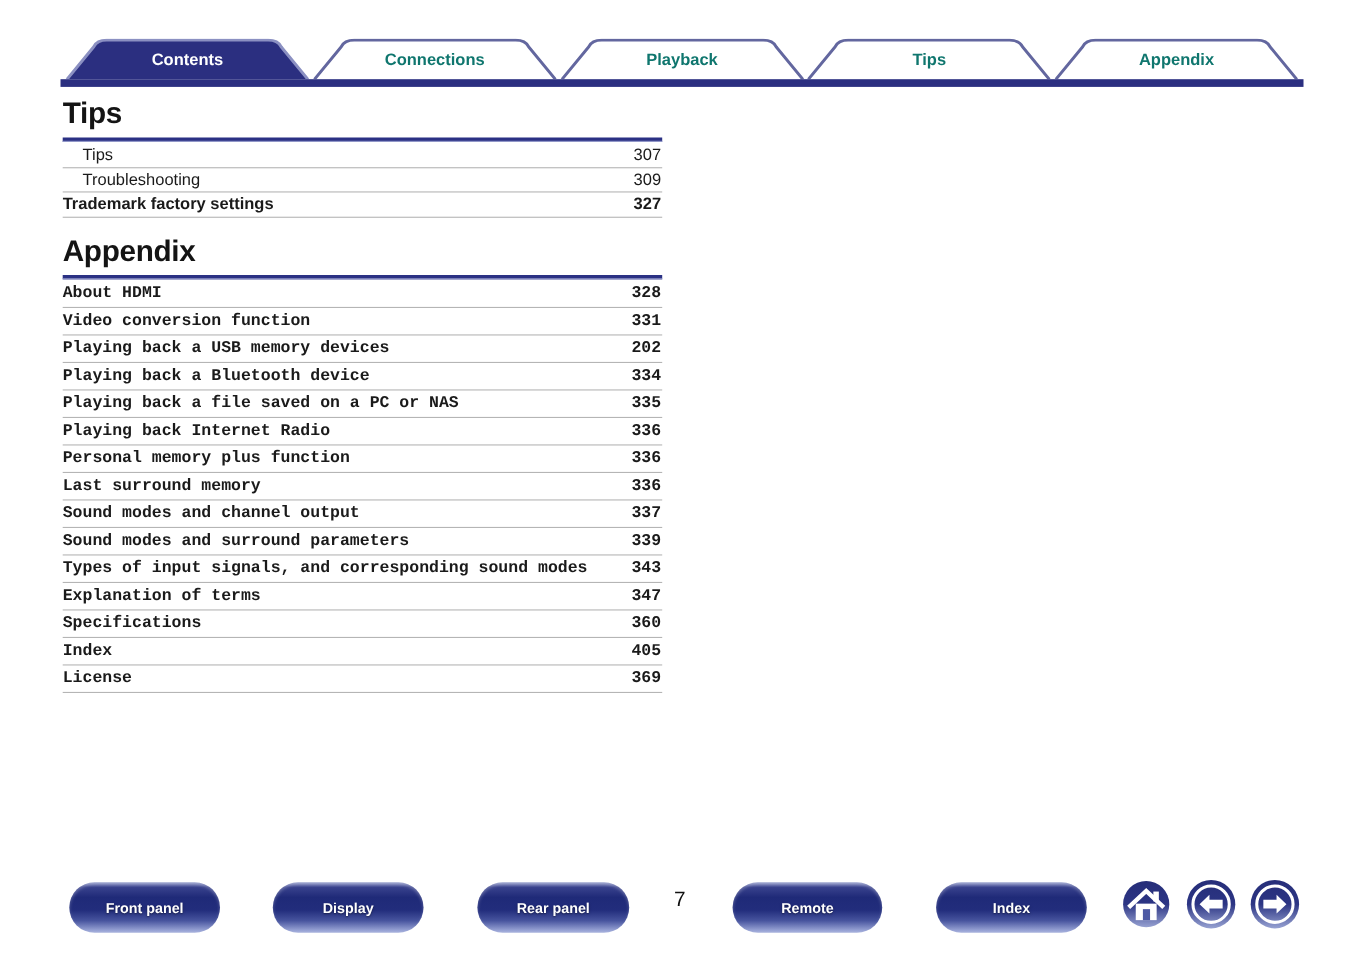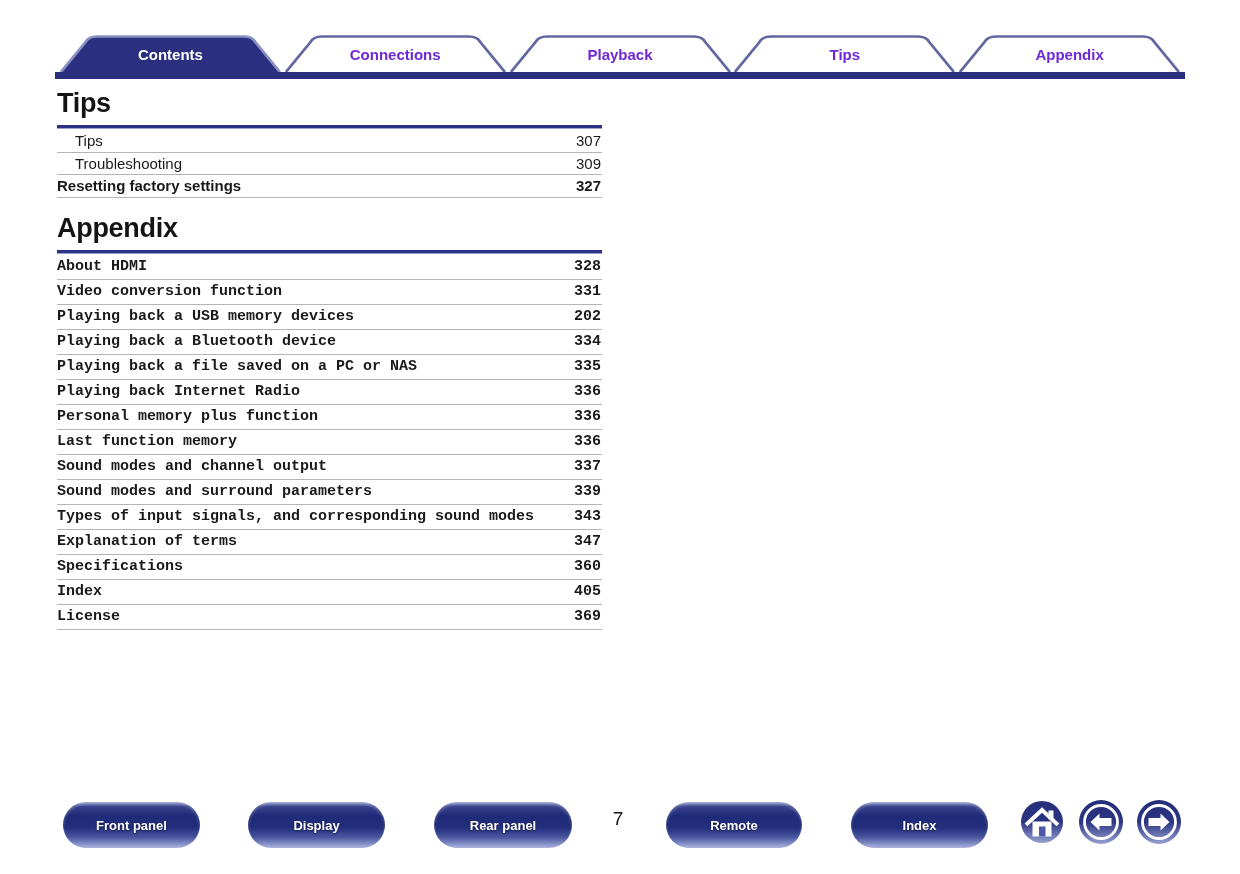--- a/index.html
+++ b/index.html
@@ -16,21 +16,21 @@
     display:flex;
   }
   .tab { position:relative; flex:1 1 0; height:37px; cursor:pointer; }
   .tab svg { position:absolute; inset:0; width:100%; height:100%; }
   .tab-fill { fill:#ffffff; }
   .tab-stroke { fill:none; stroke:#63679f; stroke-width:2.4; }
   .tab.active .tab-fill { fill:#2b2f80; }
   .tab.active .tab-stroke { stroke:#8b90c2; }
   .tab-label {
     position:absolute; inset:0; display:flex; align-items:center; justify-content:center;
-    font-size:15px; font-weight:bold; color:#6d28d9; padding-top:2px;
+    font-size:15px; font-weight:bold; color:#0f766e; padding-top:2px;
   }
   .tab.active .tab-label { color:#ffffff; }
   .tabbar-rule {
     position:absolute; left:55px; top:72px; width:1130px; height:7px;
     background:#2b2f80;
   }
 
   
   .toc { position:absolute; left:57px; top:88px; width:545px; }
   .toc-section-title {
@@ -138,21 +138,21 @@
         <div class="toc-rule"></div>
         <div class="toc-row sub">
           <span class="toc-row-label">Tips</span>
           <span class="toc-row-page">307</span>
         </div>
         <div class="toc-row sub">
           <span class="toc-row-label">Troubleshooting</span>
           <span class="toc-row-page">309</span>
         </div>
         <div class="toc-row main">
-          <span class="toc-row-label">Resetting factory settings</span>
+          <span class="toc-row-label">Trademark factory settings</span>
           <span class="toc-row-page">327</span>
         </div>
       </section>
       <section class="toc-section sec-1">
         <h1 class="toc-section-title">Appendix</h1>
         <div class="toc-rule"></div>
         <div class="toc-row main">
           <span class="toc-row-label">About HDMI</span>
           <span class="toc-row-page">328</span>
         </div>
@@ -174,21 +174,21 @@
         </div>
         <div class="toc-row main">
           <span class="toc-row-label">Playing back Internet Radio</span>
           <span class="toc-row-page">336</span>
         </div>
         <div class="toc-row main">
           <span class="toc-row-label">Personal memory plus function</span>
           <span class="toc-row-page">336</span>
         </div>
         <div class="toc-row main">
-          <span class="toc-row-label">Last function memory</span>
+          <span class="toc-row-label">Last surround memory</span>
           <span class="toc-row-page">336</span>
         </div>
         <div class="toc-row main">
           <span class="toc-row-label">Sound modes and channel output</span>
           <span class="toc-row-page">337</span>
         </div>
         <div class="toc-row main">
           <span class="toc-row-label">Sound modes and surround parameters</span>
           <span class="toc-row-page">339</span>
         </div>

